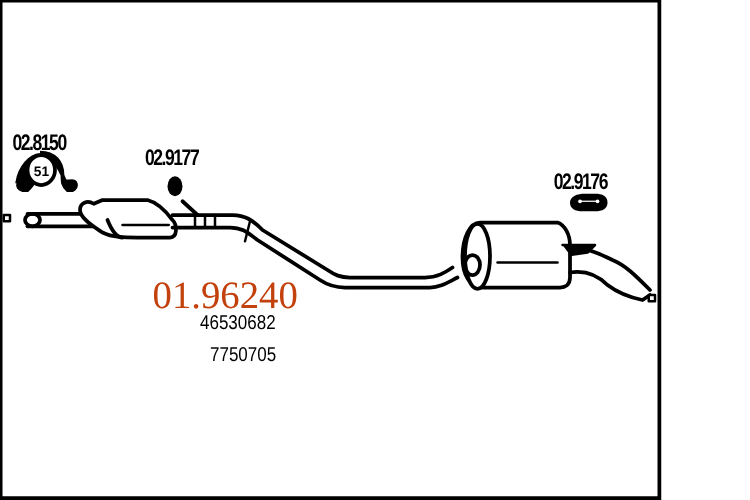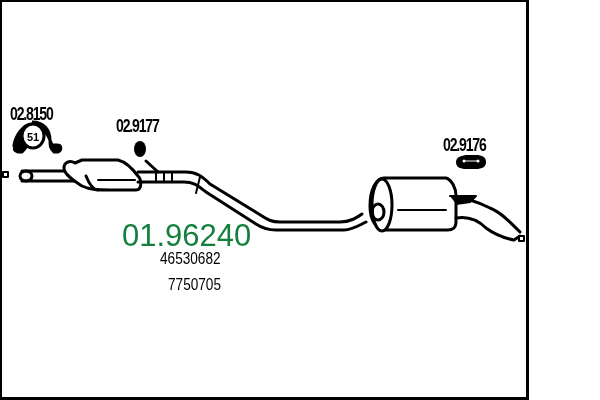--- a/index.html
+++ b/index.html
@@ -17,22 +17,22 @@
       font-family: "Liberation Sans", sans-serif;
       font-weight: bold;
       color: #000;
       letter-spacing: -1.5px;
       transform: scaleX(0.78);
       transform-origin: left top;
       white-space: nowrap;
     }
     .main-number {
       position: absolute;
-      font-family: Liberation Sans, sans-serif;
-      color: #15803d;
+      font-family: Liberation Serif, serif;
+      color: #c2410c;
       white-space: nowrap;
     }
     .oe-number {
       position: absolute;
       font-family: "Liberation Sans", sans-serif;
       color: #000;
       white-space: nowrap;
       transform: scaleX(0.85);
       transform-origin: left top;
     }

